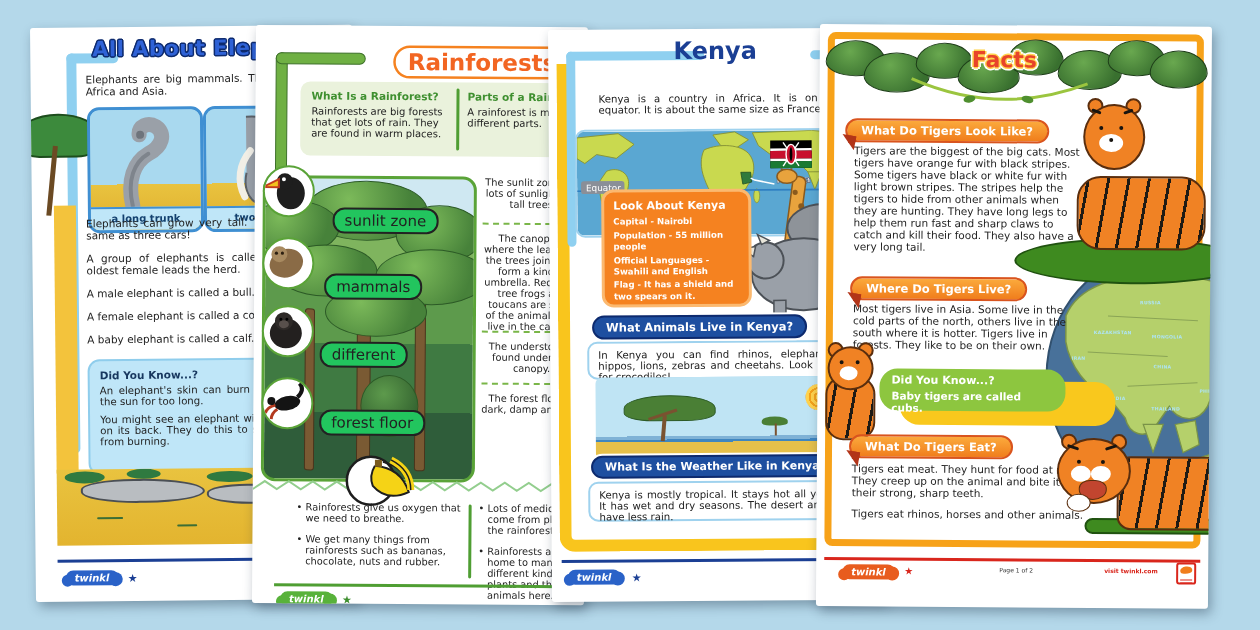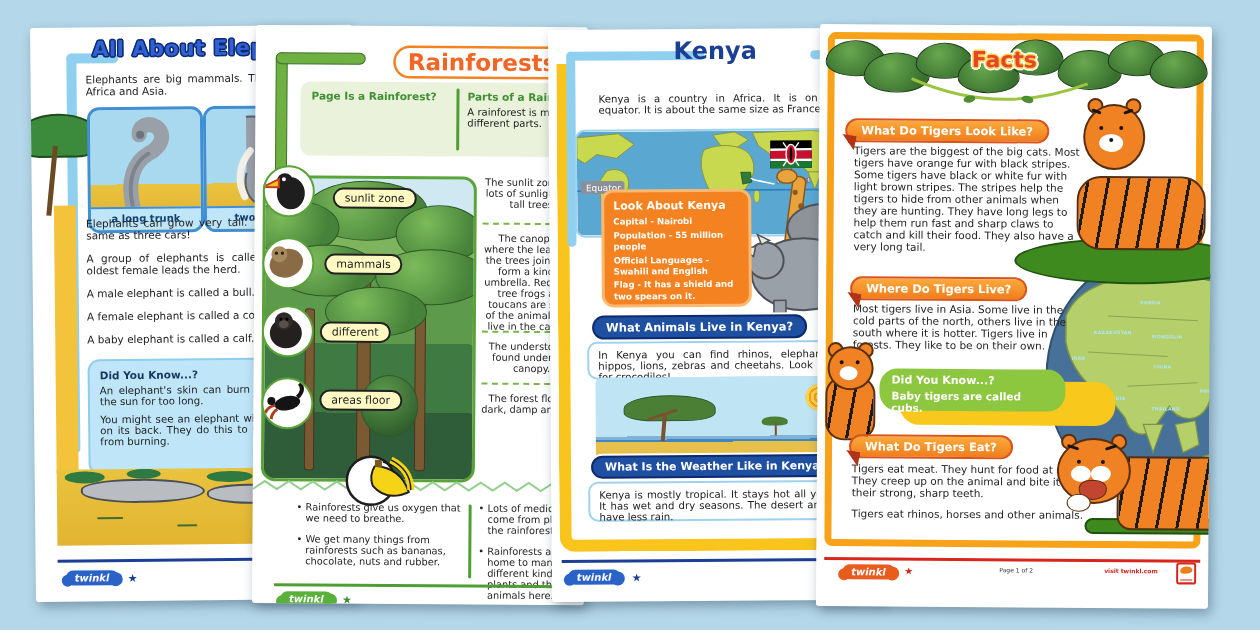--- a/index.html
+++ b/index.html
@@ -56,22 +56,22 @@
   .rf-introbox{left:45px;top:56px;width:272px;height:74px;background:#eaf2dc;border-radius:10px;}
   .rf-col-h{font-size:10.5px;font-weight:700;color:#3e8f2f;margin:0 0 4px 0;}
   .rf-col-p{font-size:10px;color:#222;margin:0;}
   .rf-intro-left{left:56px;top:64px;width:132px;}
   .rf-intro-right{left:212px;top:64px;width:130px;}
   .rf-intro-div{left:201px;top:62px;width:3px;height:62px;background:#4f9e33;border-radius:2px;}
   .rf-figure{left:8px;top:150px;width:214px;height:306px;border:3px solid #5aa338;border-radius:14px;box-sizing:border-box;
     background:linear-gradient(#cfe8f2 0 12%,#7fb45e 12% 30%,#5d9a4c 30% 55%,#3f7a42 55% 78%,#2f5d3a 78% 100%);overflow:hidden;}
   .rf-crown{position:absolute;border-radius:50%;background:radial-gradient(circle at 35% 30%,#7cba5a,#47823a 70%);border:1.5px solid #2c5a26;}
   .rf-trunk{position:absolute;background:#7a5a33;border:1.5px solid #4a351c;border-radius:3px;}
-  .rf-pill{position:absolute;background:#fef9c3;border:2px solid #222;border-radius:12px;font-size:11px;color:#222;
-    padding:2px 10px;white-space:nowrap;}
+  .rf-pill{position:absolute;background:#22c55e;border:2px solid #222;border-radius:12px;font-size:15px;color:#222;
+    padding:2px 10px;white-space:nowrap;margin-top:20px;}
   .rf-anim{position:absolute;width:48px;height:48px;border-radius:50%;background:#fff;border:2.5px solid #5aa338;overflow:hidden;}
   .rf-block{position:absolute;left:228px;width:100px;font-size:9.8px;color:#222;text-align:center;}
   .rf-dash{position:absolute;left:228px;width:100px;border-top:2px dashed #7ab648;}
   .rf-zigzag{left:0px;top:452px;width:332px;height:16px;}
   .rf-banana{left:92px;top:428px;width:78px;height:54px;}
   .rf-facts-left{left:44px;top:476px;width:168px;}
   .rf-facts-right{left:226px;top:476px;width:110px;}
   .rf-fact{font-size:9.8px;color:#222;margin:0 0 10px 0;position:relative;padding-left:9px;}
   .rf-fact:before{content:"•";position:absolute;left:0;top:0;}
   .rf-facts-div{left:216px;top:478px;width:3px;height:74px;background:#4f9e33;border-radius:2px;}
@@ -202,21 +202,22 @@
   <span class="star" style="left:92px;top:545px;color:#1b3f94;">★</span>
 </section>
 
 <section class="page" id="page-rainforests">
   <div class="abs rf-vine-v"></div>
   <div class="abs rf-vine-h"></div>
   <div class="abs rf-title">Rainforests</div>
 
   <div class="abs rf-introbox"></div>
   <div class="abs rf-intro-left">
-    <p class="rf-col-h">Page Is a Rainforest?</p>
+    <p class="rf-col-h">What Is a Rainforest?</p>
+    <p class="rf-col-p">Rainforests are big forests that get lots of rain. They are found in warm places.</p>
   </div>
   <div class="abs rf-intro-div"></div>
   <div class="abs rf-intro-right">
     <p class="rf-col-h">Parts of a Rainforest</p>
     <p class="rf-col-p">A rainforest is made up of different parts.</p>
   </div>
 
   <div class="abs rf-figure">
     <div class="rf-trunk" style="left:92px;top:80px;width:12px;height:210px;"></div>
     <div class="rf-trunk" style="left:150px;top:110px;width:9px;height:180px;"></div>
@@ -225,21 +226,21 @@
     <div class="rf-crown" style="left:-18px;top:22px;width:90px;height:52px;"></div>
     <div class="rf-crown" style="left:130px;top:26px;width:86px;height:56px;"></div>
     <div class="rf-crown" style="left:10px;top:66px;width:100px;height:50px;"></div>
     <div class="rf-crown" style="left:110px;top:70px;width:110px;height:54px;"></div>
     <div class="rf-crown" style="left:60px;top:108px;width:100px;height:48px;"></div>
     <div class="rf-crown" style="left:96px;top:196px;width:56px;height:60px;background:radial-gradient(circle at 40% 30%,#5d9a4c,#31602e 75%);"></div>
   </div>
   <div class="rf-pill" style="left:78px;top:162px;">sunlit zone</div>
   <div class="rf-pill" style="left:70px;top:228px;">mammals</div>
   <div class="rf-pill" style="left:66px;top:296px;">different</div>
-  <div class="rf-pill" style="left:66px;top:364px;">areas floor</div>
+  <div class="rf-pill" style="left:66px;top:364px;">forest floor</div>
 
   <div class="rf-anim" style="left:8px;top:140px;">
     <svg width="44" height="44" viewBox="0 0 44 44">
         <ellipse cx="26" cy="26" rx="14" ry="16" fill="#1e1e1e"></ellipse>
         <circle cx="20" cy="14" r="8" fill="#1e1e1e"></circle>
         <path d="M14,12 L-2,20 L14,20 Z" fill="#f2c21e" stroke="#c23a1e" stroke-width="2"></path>
         <circle cx="19" cy="12" r="2" fill="#fff"></circle>
       </svg>
   </div>
   <div class="rf-anim" style="left:8px;top:212px;">

